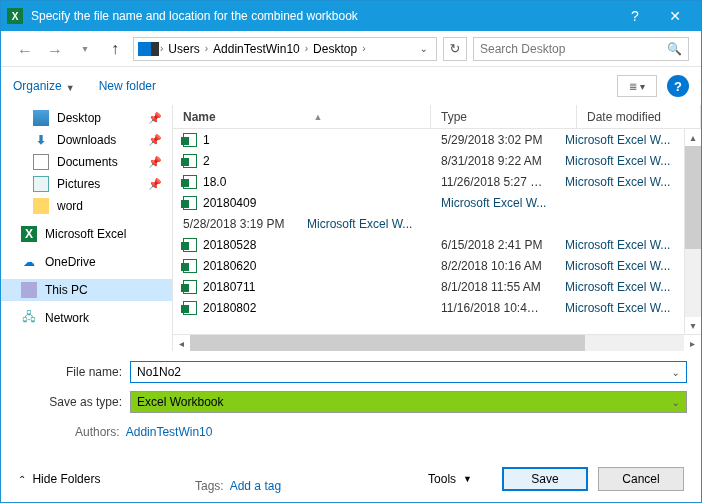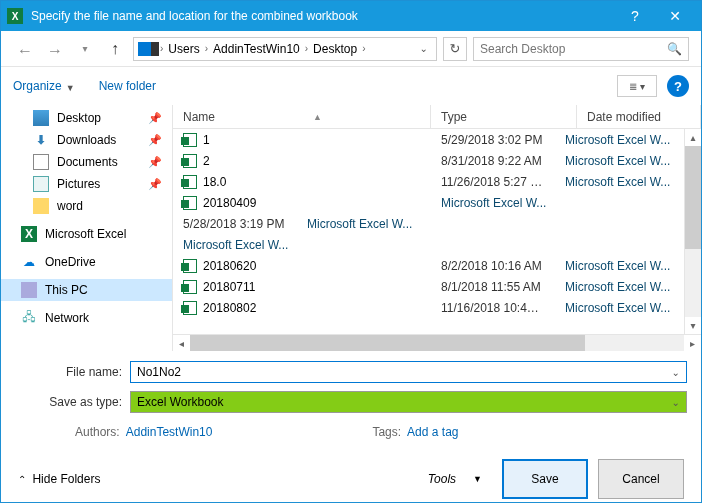--- a/index.html
+++ b/index.html
@@ -38,21 +38,21 @@
 .fi-doc { border: 1px solid #888; background: #fff; }
 .fi-pic { border: 1px solid #5aa; background: #eaf5f5; }
 .fi-folder { background: #ffd869; width: 16px; height: 12px; }
 .fi-excel { background: #107c41; color: #fff; font-size: 9px; font-weight: bold; }
 .fi-onedrive { color: #0078d4; }
 .fi-pc { background: #aad; width: 16px; height: 12px; }
 .fi-net { color: #4aa; }
 .filelist { flex: 1; display: flex; flex-direction: column; position: relative; }
 .fl-header { display: flex; height: 24px; border-bottom: 1px solid #e5e5e5; font-size: 12px; color: #444; align-items: center; }
 .fl-header .col { padding: 0 10px; border-right: 1px solid #e5e5e5; height: 100%; display: flex; align-items: center; }
-.col-name { width: 258px; }
+.col-name { width: 258px; font-weight: bold; }
 .col-date { width: 124px; }
 .col-type { flex: 1; }
 .fl-body { flex: 1; overflow: hidden; }
 .fl-row { display: flex; height: 21px; align-items: center; font-size: 12px; }
 .fl-row .c { padding: 0 10px; white-space: nowrap; overflow: hidden; text-overflow: ellipsis; }
 .fl-row .c-name { width: 258px; display: flex; align-items: center; gap: 6px; }
 .fl-row .c-date { width: 124px; color: #333; }
 .fl-row .c-type { flex: 1; color: #0c4a6e; }
 .xl-icon { width: 14px; height: 14px; background: #fff; border: 1px solid #107c41; position: relative; display: inline-block; flex-shrink: 0; }
 .xl-icon::after { content: ""; position: absolute; left: -3px; top: 3px; width: 8px; height: 8px; background: #107c41; }
@@ -64,28 +64,28 @@
 .vscroll .ar { height: 17px; text-align: center; line-height: 17px; }
 .vscroll .track { flex: 1; background: #f0f0f0; position: relative; }
 .vscroll .thumb { position: absolute; left: 0; top: 0; width: 100%; height: 60%; background: #cdcdcd; }
 .form-area { padding: 8px 14px 4px; }
 .form-row { display: flex; align-items: center; height: 26px; font-size: 12px; margin-bottom: 4px; }
 .form-row label { width: 115px; text-align: right; padding-right: 8px; color: #333; }
 .form-row .input { flex: 1; height: 22px; border: 1px solid #0078d4; padding: 0 6px; font-size: 12px; display: flex; align-items: center; }
 .form-row .input.combo { border: 1px solid #999; justify-content: space-between; background: #84cc16; }
 .form-row .input input { border: none; outline: none; width: 100%; font-size: 12px; }
 .form-row .dd { color: #555; font-size: 10px; }
-.meta-row { display: flex; padding: 6px 0 0 60px; font-size: 12px; gap: 40px; }
+.meta-row { display: flex; padding: 6px 0 0 60px; font-size: 12px; gap: 40px; flex-direction: column; }
 .meta-row .ml { color: #666; margin-right: 6px; }
 .meta-row .mv { color: #0066b4; }
 .footer { position: absolute; bottom: 0; left: 0; right: 0; height: 48px; display: flex; align-items: center; padding: 0 18px; font-size: 12px; border-top: 0; }
 .footer .hide { display: flex; align-items: center; gap: 6px; }
 .footer .right { margin-left: auto; display: flex; align-items: center; gap: 10px; }
-.footer .tools { display: flex; align-items: center; gap: 17px; margin-right: 10px; font-style: italic; }
-.btn { width: 86px; height: 40px; border: 1px solid #aaa; background: #e9e9e9; font-size: 12px; display: flex; align-items: center; justify-content: center; }
+.footer .tools { display: flex; align-items: center; gap: 7px; margin-right: 20px; }
+.btn { width: 86px; height: 24px; border: 1px solid #aaa; background: #e9e9e9; font-size: 12px; display: flex; align-items: center; justify-content: center; }
 .btn.primary { border: 2px solid #0078d4; background: #e5f1fb; }
 .underline-first::first-letter { text-decoration: underline; }
 </style>
 </head>
 <body>
 
 <div class="titlebar">
   <div class="app-icon">X</div>
   <div class="title">Specify the file name and location for the combined workbook</div>
   <div class="ctrl">?</div>
@@ -209,20 +209,25 @@
             <span class="xl-icon"></span>
             <span>20180409</span>
           </div>
           <div class="c c-type">Microsoft Excel W...</div>
         </div>
         <div class="fl-row">
           <div class="c c-date">5/28/2018 3:19 PM</div>
           <div class="c c-type">Microsoft Excel W...</div>
         </div>
         <div class="fl-row">
+          <div class="c c-name">
+            <span class="xl-icon"></span>
+            <span>20180528</span>
+          </div>
+          <div class="c c-date">6/15/2018 2:41 PM</div>
           <div class="c c-type">Microsoft Excel W...</div>
         </div>
         <div class="fl-row">
           <div class="c c-name">
             <span class="xl-icon"></span>
             <span>20180620</span>
           </div>
           <div class="c c-date">8/2/2018 10:16 AM</div>
           <div class="c c-type">Microsoft Excel W...</div>
         </div>

